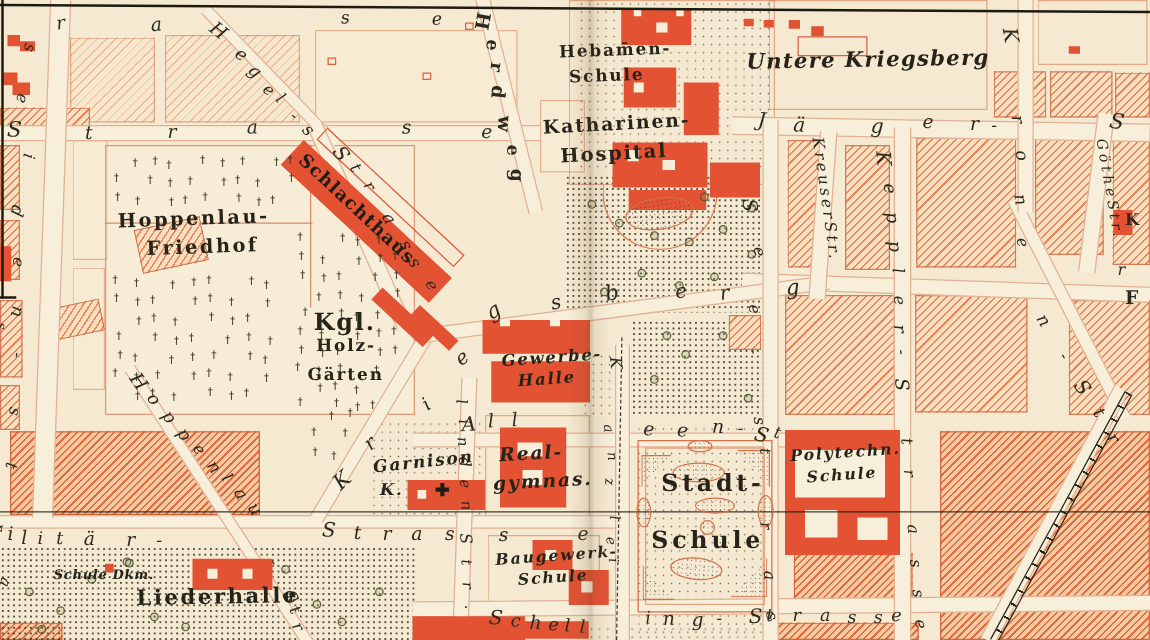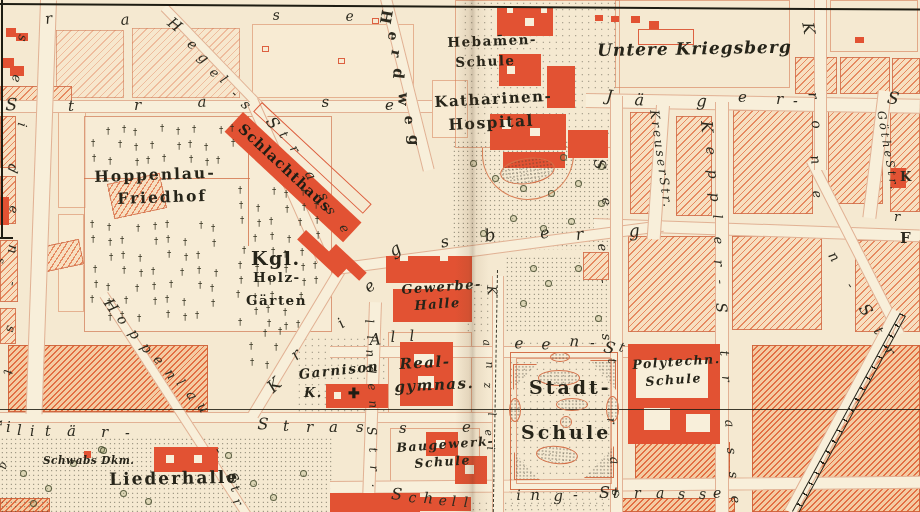--- a/index.html
+++ b/index.html
@@ -234,21 +234,21 @@
   <div class="lbl it" style="left:298px;top:368px;font-size:13.5px;transform:rotate(-6deg)">Garnison</div>
   <div class="lbl it" style="left:304px;top:386px;font-size:13px">K.</div>
   <div class="lbl" style="left:348px;top:386px;font-size:14px;color:#1e1d14;z-index:6">✚</div>
   <div class="lbl" style="left:529px;top:378px;font-size:19px;letter-spacing:3px">Stadt-</div>
   <div class="lbl" style="left:521px;top:423px;font-size:19px;letter-spacing:3px">Schule</div>
   <div class="lbl it" style="left:632px;top:359px;font-size:12.5px;transform:rotate(-4deg)">Polytechn.</div>
   <div class="lbl it" style="left:645px;top:376px;font-size:12.5px;transform:rotate(-4deg)">Schule</div>
   <div class="lbl it" style="left:396px;top:442px;font-size:12.5px;transform:rotate(-4deg)">Baugewerk-</div>
   <div class="lbl it" style="left:414px;top:458px;font-size:12.5px;transform:rotate(-4deg)">Schule</div>
   <div class="lbl" style="left:109px;top:471px;font-size:17px;letter-spacing:2px;transform:rotate(-1deg)">Liederhalle</div>
-  <div class="lbl it" style="left:43px;top:455px;font-size:10.5px;letter-spacing:.5px">Schwabs Dkm.</div>
+  <div class="lbl it" style="left:43px;top:455px;font-size:10.5px;letter-spacing:.5px">Schule Dkm.</div>
 
   <div id="letters" style="left:0;top:0;width:920px;height:512px">
       <span class="sl" style="left: 44px; top: 12px; font-size: 15px; transform: rotate(-8deg);">r</span>
       <span class="sl" style="left: 120px; top: 13px; font-size: 15px; transform: rotate(-5deg);">a</span>
       <span class="sl" style="left: 272px; top: 8px; font-size: 14px; transform: rotate(-5deg);">s</span>
       <span class="sl" style="left: 345px; top: 9px; font-size: 14px; transform: rotate(-3deg);">e</span>
       <span class="sl" style="left: 30px; top: 36px; font-size: 13px; transform: rotate(100deg);">s</span>
       <span class="sl" style="left: 24px; top: 76px; font-size: 13px; transform: rotate(100deg);">e</span>
       <span class="sl" style="left: 29px; top: 124px; font-size: 13px; transform: rotate(100deg);">i</span>
       <span class="sl" style="left: 21px; top: 166px; font-size: 14px; transform: rotate(105deg);">d</span>

